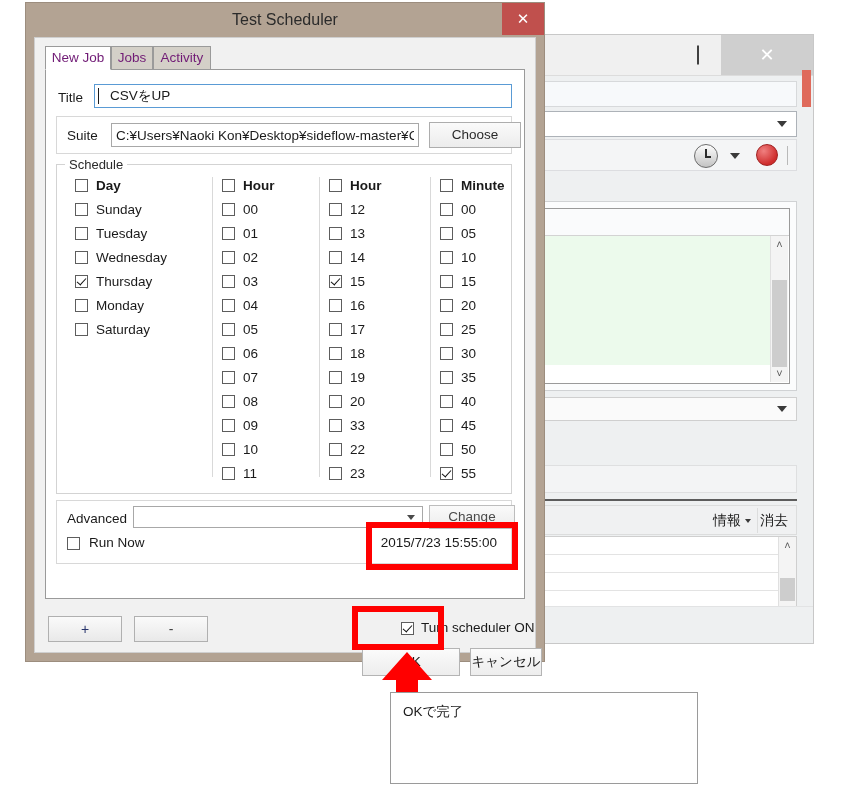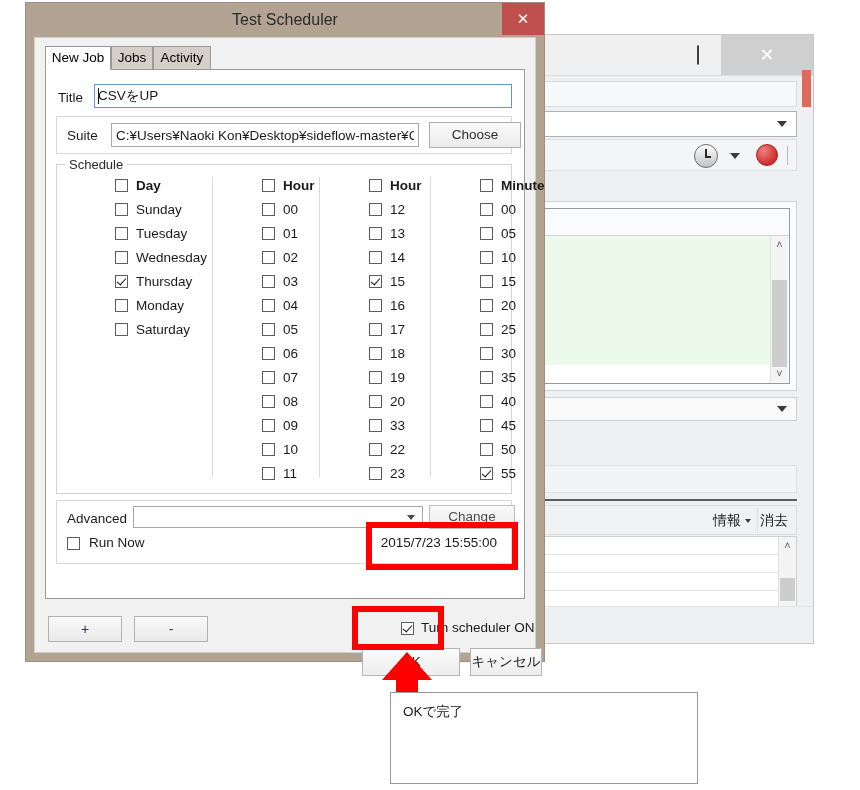--- a/index.html
+++ b/index.html
@@ -123,38 +123,38 @@
   #dlg-body{
     position:absolute;left:8px;top:34px;right:8px;bottom:8px;
     background:#f1f1f1;border:1px solid #cfcfcf;box-sizing:border-box;
   }
 
   
   #tabstrip{position:absolute;left:10px;top:8px;height:24px;}
   .tab{
     position:absolute;top:0;height:24px;box-sizing:border-box;
     border:1px solid #9a9a9a;font-size:13.5px;text-align:center;line-height:22px;
-    background:#d4d0c8;color:#000000;
+    background:#d4d0c8;color:#701a75;
   }
   .tab.active{background:#ffffff;border-bottom:1px solid #ffffff;z-index:3;}
   #tab-0{left:0;width:66px;}
   #tab-1{left:66px;width:42px;}
   #tab-2{left:108px;width:58px;}
 
   #tabpanel{
     position:absolute;left:10px;top:31px;right:10px;height:530px;
     background:#ffffff;border:1px solid #9a9a9a;box-sizing:border-box;z-index:1;
   }
 
   
   #lbl-title{position:absolute;left:12px;top:20px;font-size:13.5px;}
   #inp-title{
     position:absolute;left:48px;top:14px;right:12px;height:24px;
     background:#ffffff;border:1px solid #5a9bd5;box-sizing:border-box;
-    font-family:inherit;font-size:13.5px;color:#1a1a1a;padding:0 3px;outline:none;
+    font-family:inherit;font-size:13.5px;color:#1a1a1a;padding:0 15px;outline:none;
   }
   #caret{position:absolute;left:52px;top:18px;width:1px;height:16px;background:#1a1a1a;}
 
   
   #suite-group{
     position:absolute;left:10px;top:46px;right:12px;height:38px;
     border:1px solid #d8d8d8;box-sizing:border-box;
   }
   #lbl-suite{position:absolute;left:10px;top:11px;font-size:13.5px;}
   #inp-suite{
@@ -179,21 +179,21 @@
   .col{position:absolute;top:10px;}
   #col-day{left:18px;width:135px;}
   #col-h1{left:165px;width:90px;}
   #col-h2{left:272px;width:90px;}
   #col-min{left:383px;width:90px;}
   .vdiv{position:absolute;top:12px;width:1px;height:300px;background:#d9d9d9;}
   #vdiv-1{left:155px;}
   #vdiv-2{left:262px;}
   #vdiv-3{left:373px;}
 
-  .cbrow{position:relative;height:24px;margin-left:40px;}
+  .cbrow{position:relative;height:24px;}
   .cbox{
     position:absolute;left:0;top:4px;width:13px;height:13px;
     background:#ffffff;border:1px solid #5d5d5d;box-sizing:border-box;
   }
   .cbox.checked::after{
     content:"";position:absolute;left:3px;top:0px;width:4px;height:8px;
     border:solid #111;border-width:0 1.8px 1.8px 0;transform:rotate(42deg);
   }
   .cblabel{position:absolute;left:21px;top:3px;font-size:13.5px;white-space:nowrap;}
   .cblabel.head{font-weight:bold;}

